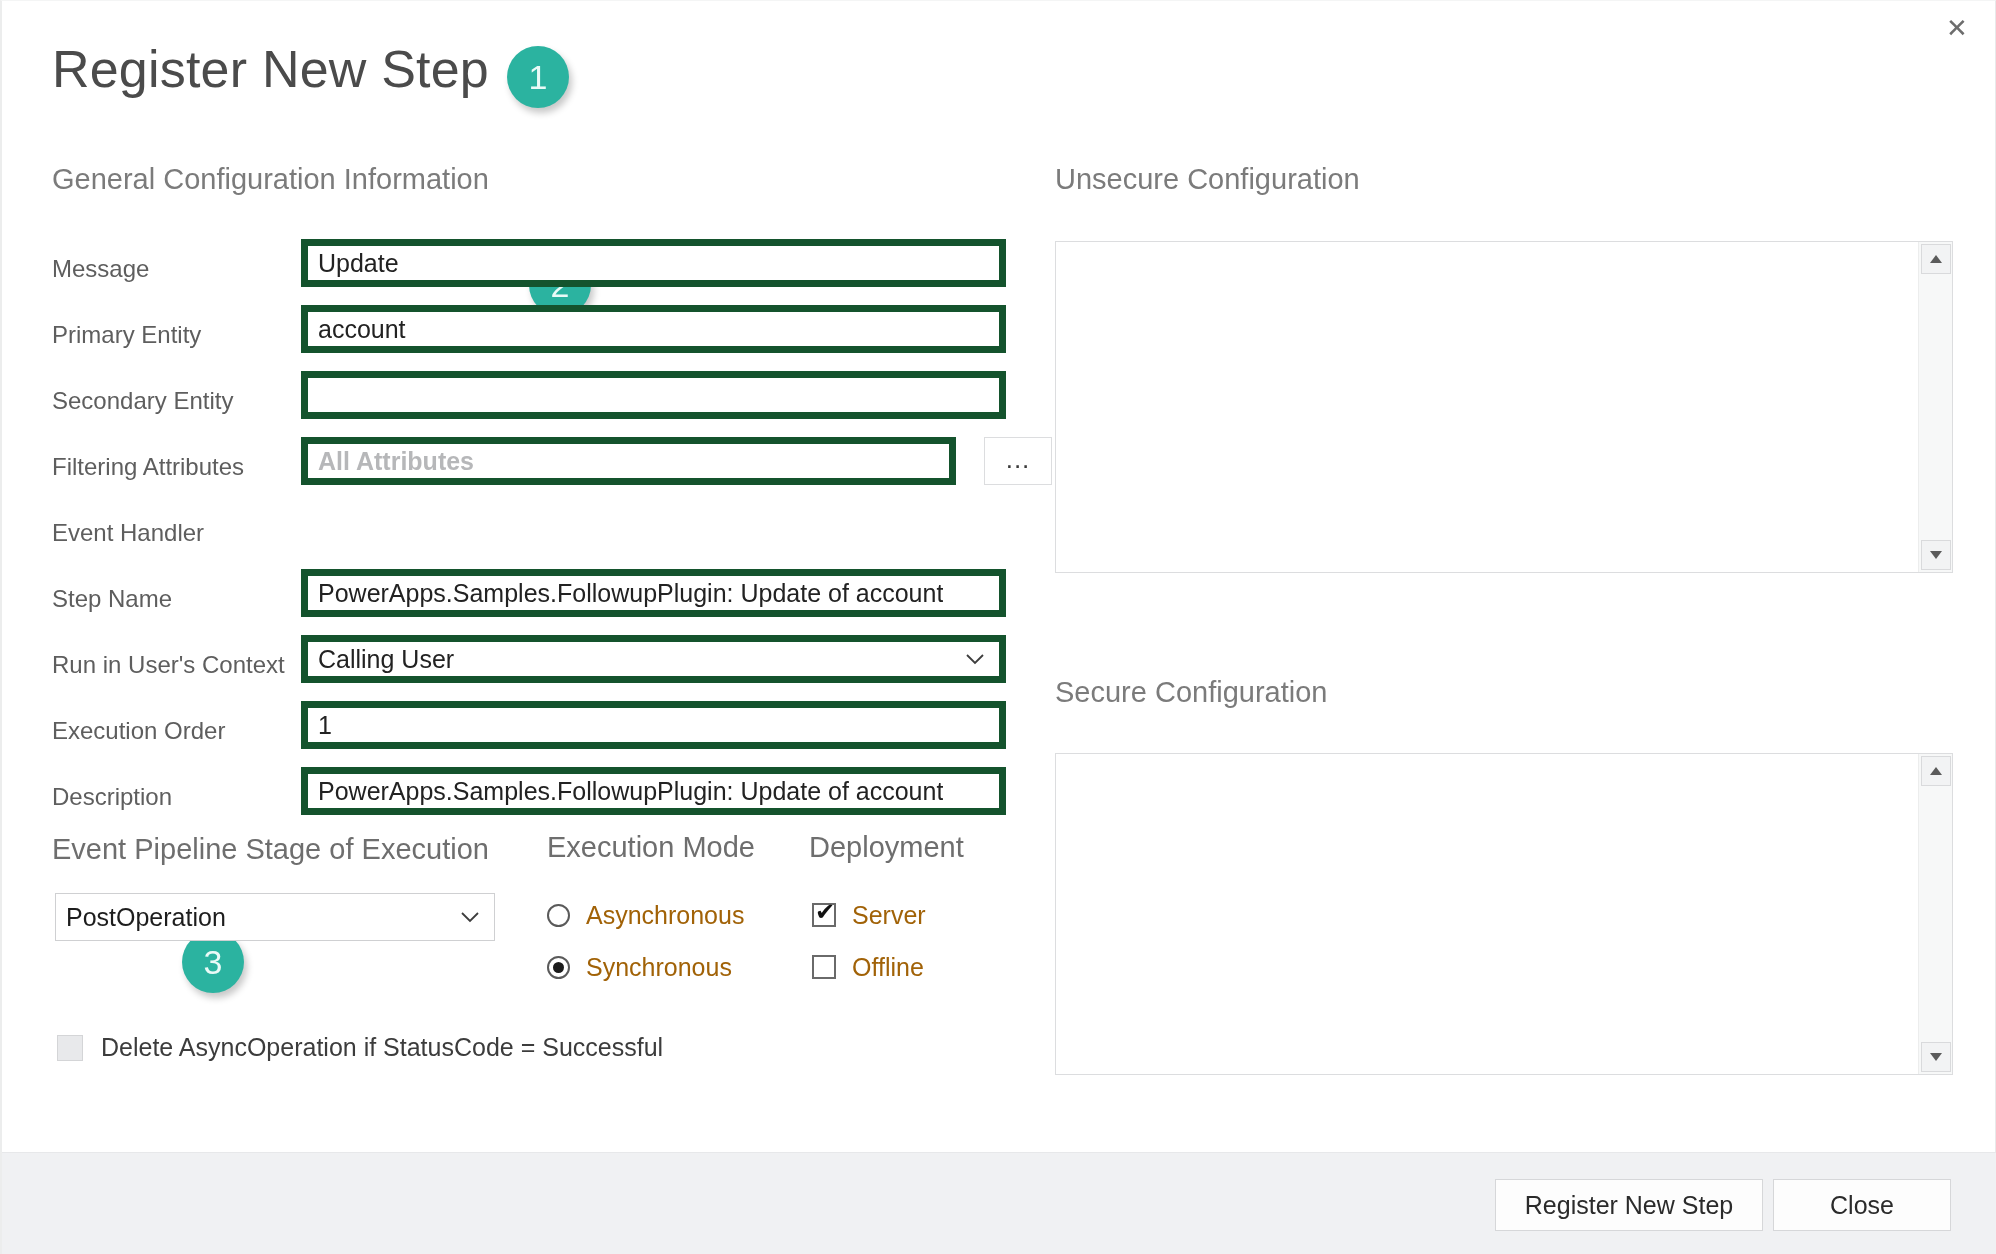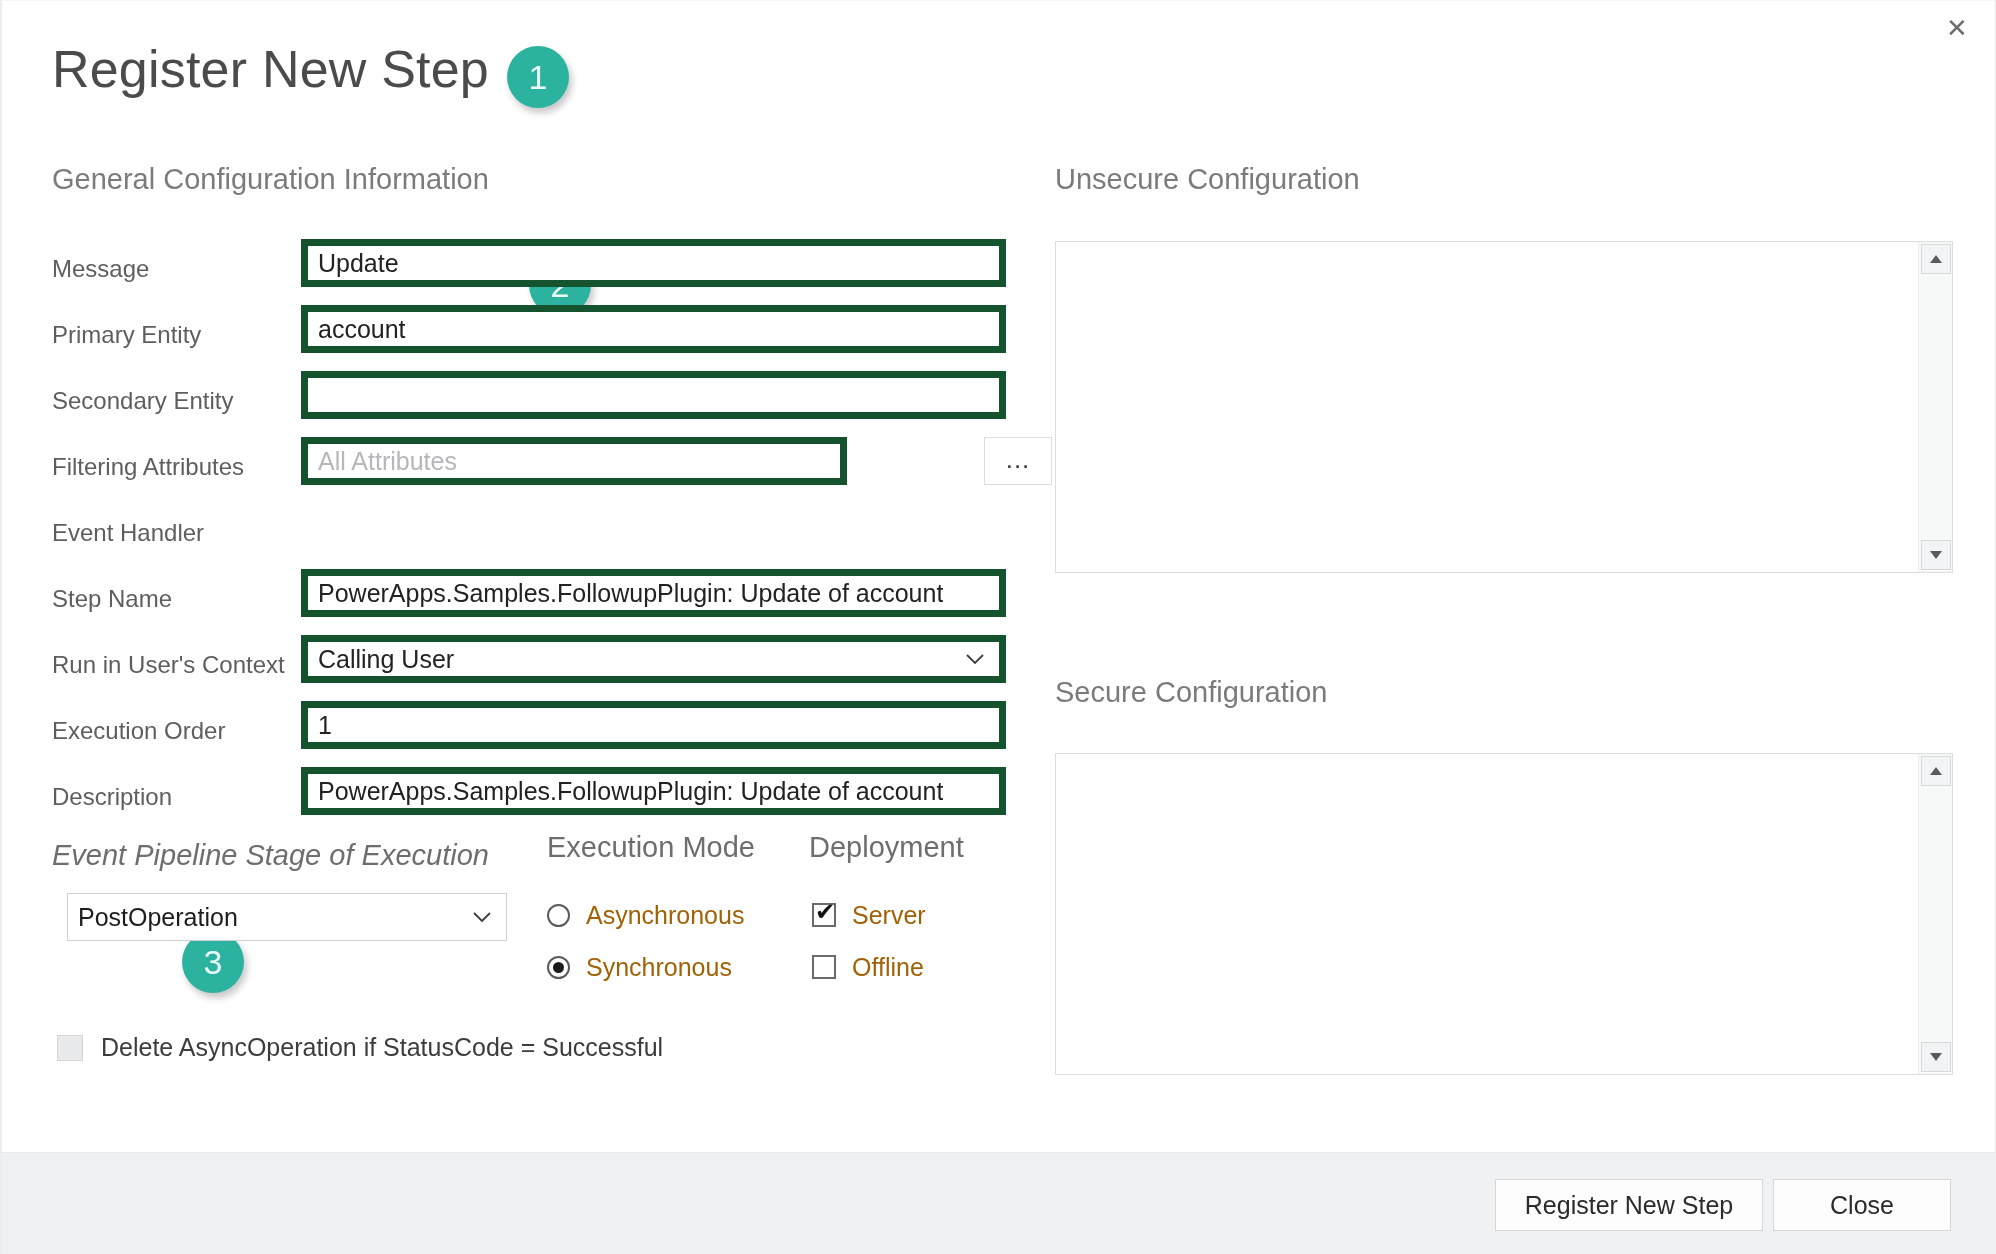--- a/index.html
+++ b/index.html
@@ -99,21 +99,21 @@
     background: #ffffff;
     display: flex;
     align-items: center;
     padding: 0 10px;
     font-size: 25px;
     color: #222222;
     font-family: "Liberation Sans", sans-serif;
     font-weight: 400;
   }
   .field.placeholder { color: #b6b7b9; }
-  .field.narrow { width: 546px; }
+  .field.narrow { width: 655px; font-weight: bold; }
   .field-text {
     overflow: hidden;
     white-space: nowrap;
     text-overflow: clip;
   }
   .ellipsis-btn {
     position: absolute;
     left: 932px; top: 0;
     width: 68px; height: 48px;
     border: 1px solid #dcdddf;
@@ -134,35 +134,34 @@
 
   
   .subheads { position: absolute; left: 50px; top: 830px; }
   .subhead {
     position: absolute;
     font-size: 29px;
     font-weight: 300;
     color: #6e6e6e;
     white-space: nowrap;
   }
-  #sh-stage { left: 0px;   top: 8px; font-style: italic; }
+  #sh-stage { left: 0px;   top: 2px; }
   #sh-mode  { left: 495px; top: 0; }
   #sh-dep   { left: 757px; top: 0; }
 
   .stage-select {
     position: absolute;
     left: 53px; top: 892px;
     width: 440px; height: 48px;
     border: 1px solid #cfd0d2;
     background: #ffffff;
     display: flex; align-items: center;
     padding: 0 10px;
     font-size: 25px; color: #1d1d1d;
     cursor: pointer;
-    margin-left: 12px;
   }
 
   .radio-group { position: absolute; left: 545px; top: 888px; }
   .check-group { position: absolute; left: 810px; top: 888px; }
   .opt {
     display: flex;
     align-items: center;
     height: 52px;
     cursor: pointer;
   }

